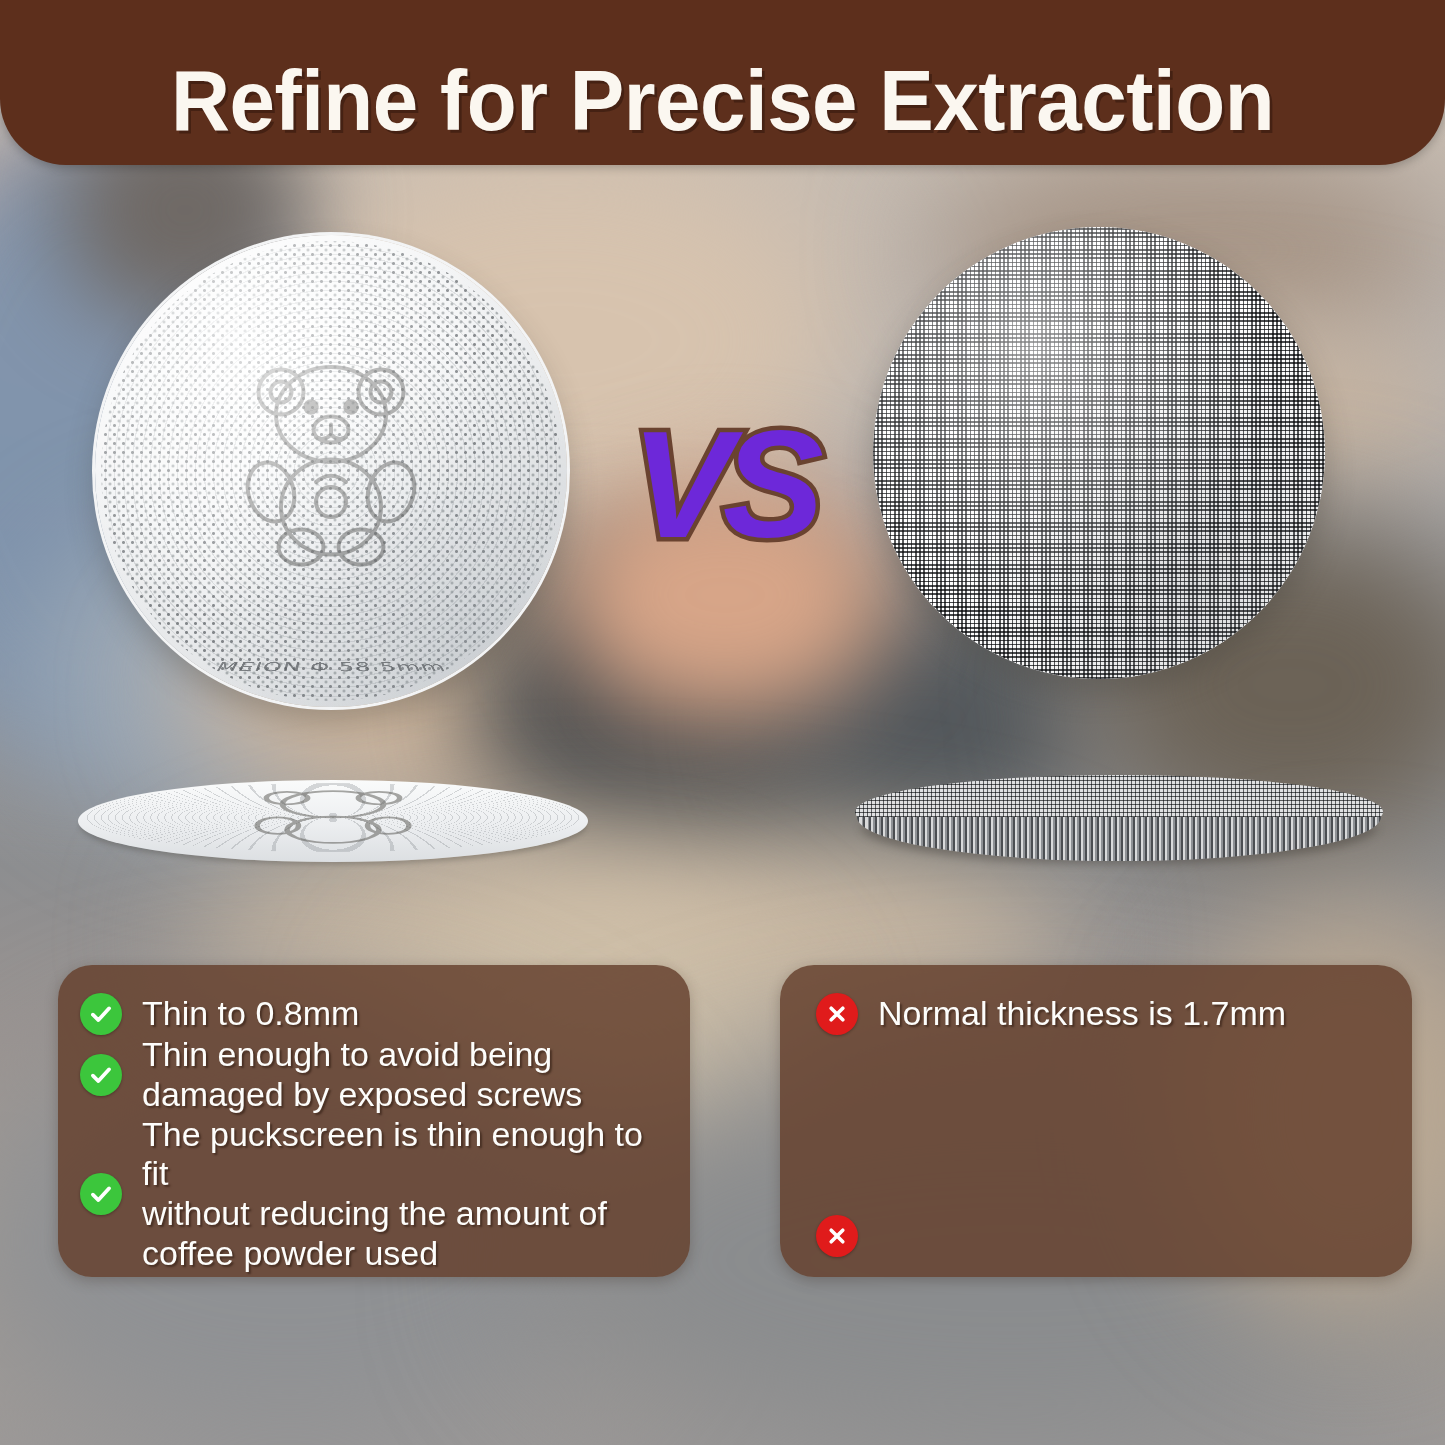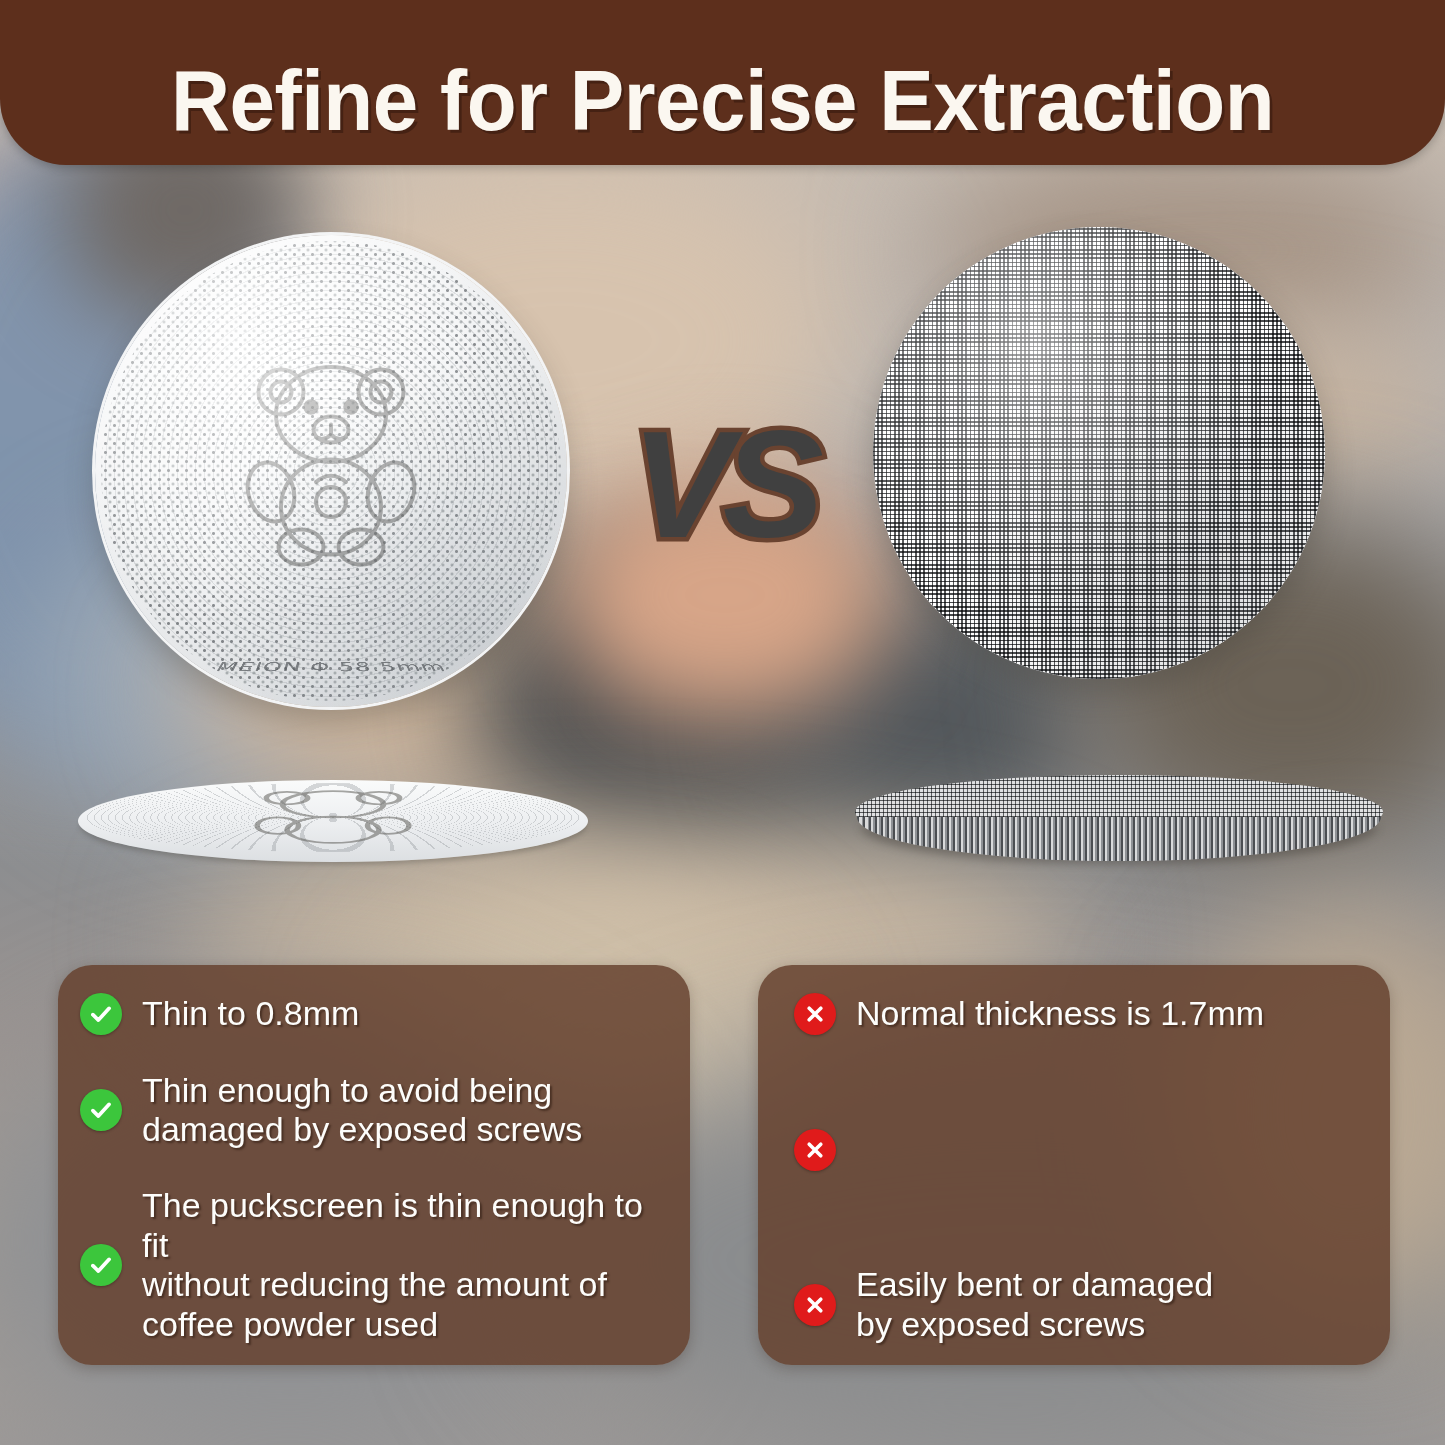--- a/index.html
+++ b/index.html
@@ -253,21 +253,21 @@
   
   .vs {
     position: absolute;
     left: 50%; top: 233px;
     transform: translateX(-50%);
     font-size: 152px;
     line-height: 1;
     font-weight: bold;
     font-style: italic;
     font-family: "Liberation Sans", sans-serif;
-    color: #404040;
+    color: #6d28d9;
     -webkit-text-stroke: 9px #6a4330;
     paint-order: stroke fill;
     letter-spacing: -10px;
     z-index: 4;
   }
 
   
   .disc-right {
     position: absolute;
     right: 120px; top: 52px;
@@ -362,30 +362,30 @@
         #d9dadb 2px 4.5px,
         #8e9195 4.5px 6px);
     box-shadow: 0 6px 8px -3px rgba(60,55,50,.38);
   }
 
   
   .panel {
     position: absolute;
     top: 965px;
     width: 632px;
-    height: 400px;
+    height: 312px;
     border-radius: 34px;
     background: rgba(101, 64, 45, .84);
     box-shadow: 0 4px 14px rgba(40,25,15,.25);
     z-index: 6;
     box-sizing: border-box;
     padding: 28px 26px 20px 22px;
   }
   .panel-left  { left: 58px; }
-  .panel-right { left: 758px; padding-left: 36px; }
+  .panel-right { left: 780px; padding-left: 36px; }
 
   .bullet-list {
     display: flex;
     flex-direction: column;
     justify-content: space-between;
     height: 100%;
   }
   .bullet {
     display: flex;
     align-items: center;
@@ -549,26 +549,17 @@
       </div>
 
       <div class="bullet">
         <span class="badge bad">
           <svg width="24" height="24" viewBox="0 0 24 24" aria-hidden="true">
             <path d="M6.2 6.2 L17.8 17.8 M17.8 6.2 L6.2 17.8" fill="none" stroke="#ffffff" stroke-width="3.6" stroke-linecap="round"></path>
           </svg>
         </span>
       </div>
 
-      <div class="bullet">
-        <span class="badge bad">
-          <svg width="24" height="24" viewBox="0 0 24 24" aria-hidden="true">
-            <path d="M6.2 6.2 L17.8 17.8 M17.8 6.2 L6.2 17.8" fill="none" stroke="#ffffff" stroke-width="3.6" stroke-linecap="round"></path>
-          </svg>
-        </span>
-        <span class="bullet-text">Easily bent or damaged
-by exposed screws</span>
-      </div>
 
     </div>
   </div>
 
 </div>
 
 </body></html>

